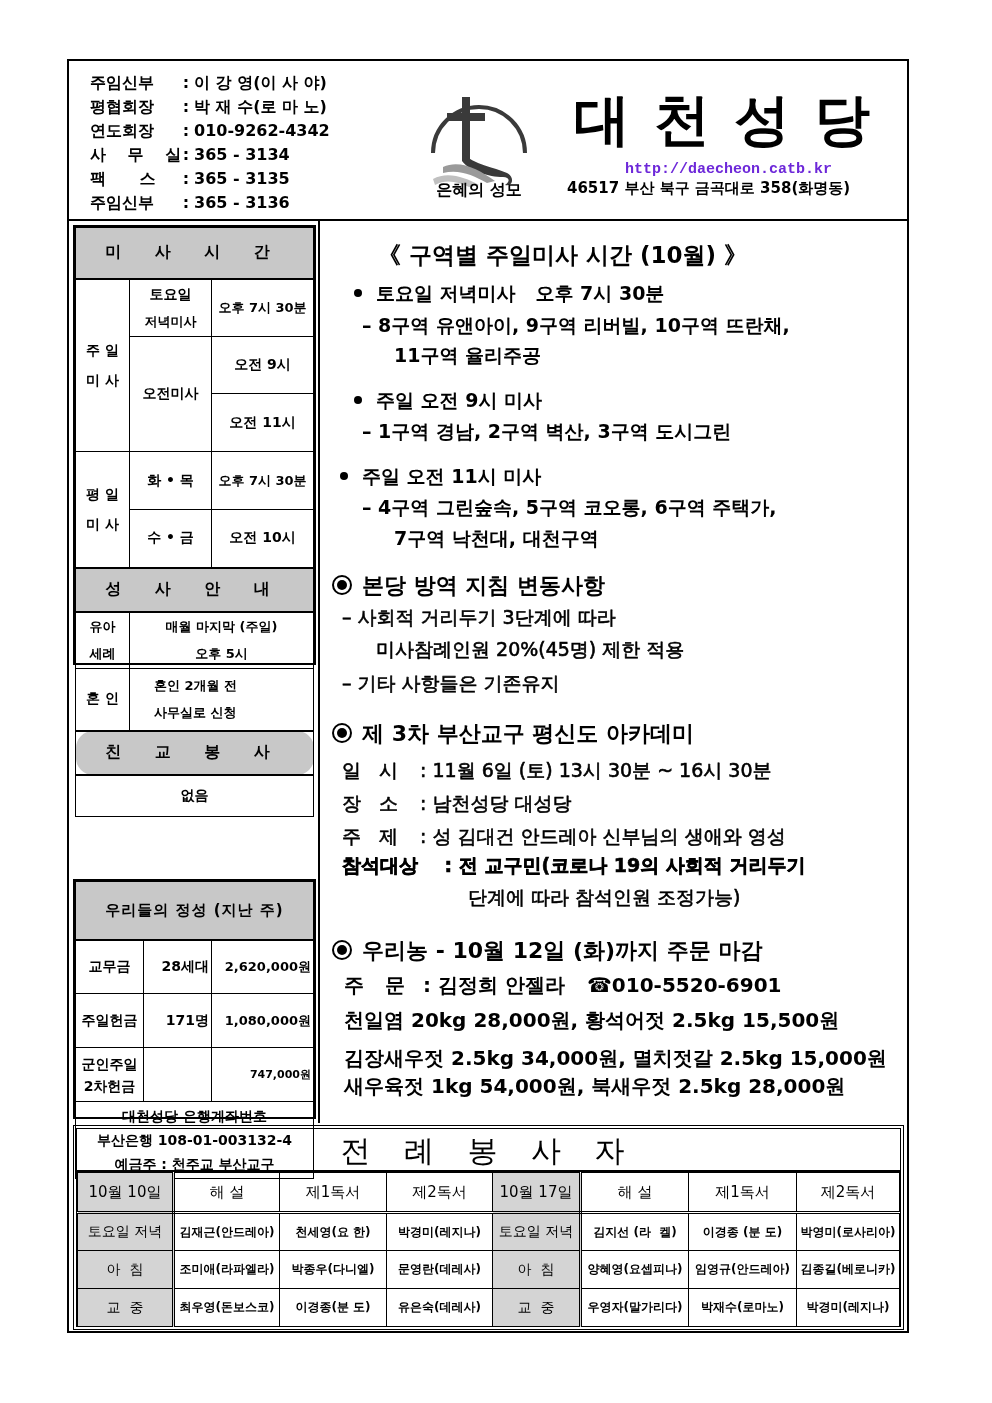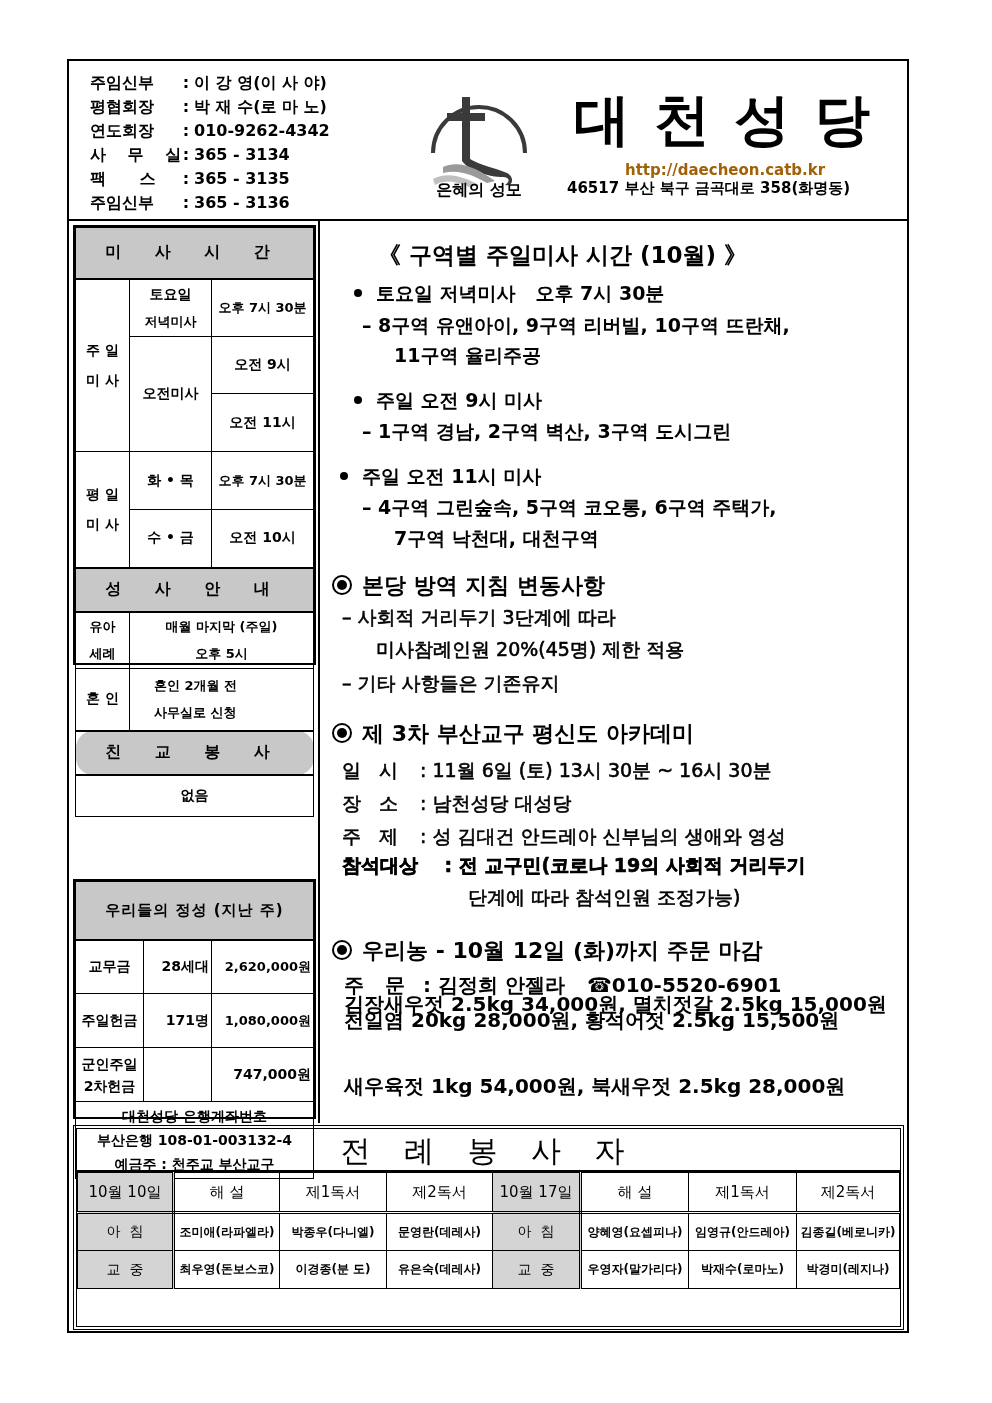--- a/index.html
+++ b/index.html
@@ -10,21 +10,21 @@
 
   
   .header { position: absolute; left: 0; top: 0; width: 838px; height: 160px; border-bottom: 2px solid #000; }
   .contacts { position: absolute; left: 21px; top: 10px; font-size: 16px; font-weight: bold; line-height: 24px; }
   .contacts .row { display: flex; white-space: nowrap; }
   .contacts .lbl { width: 88px; display: inline-block; letter-spacing: 0px; }
   .contacts .sep { width: 16px; text-align: center; display: inline-block; }
   .logo { position: absolute; left: 350px; top: 20px; width: 120px; height: 120px; }
   .logo-caption { position: absolute; left: 350px; top: 119px; width: 120px; text-align: center; font-size: 16px; font-weight: bold; }
   .title { position: absolute; left: 505px; top: 22px; width: 320px; font-size: 56px; font-weight: bold; letter-spacing: 24px; white-space: nowrap; font-family: "DejaVu Sans", sans-serif; }
-  .url { position: absolute; left: 556px; top: 100px; font-size: 15px; font-weight: bold; color: #a16207; }
+  .url { position: absolute; left: 556px; top: 100px; font-size: 15px; font-weight: bold; color: #6d28d9; font-family: Liberation Mono, monospace; }
   .address { position: absolute; left: 498px; top: 118px; font-size: 15px; font-weight: bold; white-space: nowrap; }
 
   
   .leftcol { position: absolute; left: 0; top: 160px; width: 251px; height: 902px; border-right: 2px solid #000; }
   .lbox { position: absolute; left: 4px; width: 243px; border: 2px solid #000; }
   .mass-table { border-collapse: collapse; width: 100%; font-size: 14px; font-weight: bold; }
   .mass-table td { border: 1px solid #000; text-align: center; vertical-align: middle; }
   .gray-head { background: #c8c8c8; font-size: 16px; letter-spacing: 14px; height: 51px; border-bottom: 2px solid #000 !important; }
   .small { font-size: 13px; font-weight: bold; line-height: 27px; }
 
@@ -182,21 +182,21 @@
           <td>주일헌금</td>
           <td style="text-align:right; padding-right:2px;">171명</td>
           <td style="text-align:right; padding-right:2px; font-size:13px;">1,080,000원</td>
         </tr>
         <tr style="height:54px">
           <td style="line-height:22px;">
             <div>군인주일</div>
             <div>2차헌금</div>
           </td>
           <td></td>
-          <td style="text-align:right; padding-right:2px; font-size:14px;">747,000원</td>
+          <td style="text-align:right; padding-right:2px; font-size:11px;">747,000원</td>
         </tr>
         <tr>
           <td colspan="3" style="line-height:24px; padding:2px 0;">
             <div>대천성당 은행계좌번호</div>
             <div>부산은행 108-01-003132-4</div>
             <div>예금주 : 천주교 부산교구</div>
           </td>
         </tr>
       </tbody>
         </table>
@@ -225,39 +225,49 @@
     <div class="sec-title" style="left:10px; top:498px;"><span class="target"></span><span>제 3차 부산교구 평신도 아카데미</span></div>
     <div class="line" style="left:20px; top:537px; font-weight:normal; -webkit-text-stroke:0.6px #000;"><span style="display:inline-block; width:72px; white-space:pre;">일   시</span><span> : </span><span>11월 6일 (토) 13시 30분 ~ 16시 30분</span></div>
     <div class="line" style="left:20px; top:570px; font-weight:normal; -webkit-text-stroke:0.6px #000;"><span style="display:inline-block; width:72px; white-space:pre;">장   소</span><span> : </span><span>남천성당 대성당</span></div>
     <div class="line" style="left:20px; top:603px; font-weight:normal; -webkit-text-stroke:0.6px #000;"><span style="display:inline-block; width:72px; white-space:pre;">주   제</span><span> : </span><span>성 김대건 안드레아 신부님의 생애와 영성</span></div>
     <div class="line" style="left:20px; top:632px; font-weight:bold; -webkit-text-stroke:0.6px #000;"><span style="display:inline-block; width:96px;">참석대상</span><span> : </span><span>전 교구민(코로나 19의 사회적 거리두기</span></div>
     <div class="line" style="left:146px; top:664px; font-weight:normal; -webkit-text-stroke:0.6px #000;">단계에 따라 참석인원 조정가능)</div>
 
     <div class="sec-title" style="left:10px; top:715px;"><span class="target"></span><span>우리농 - 10월 12일 (화)까지 주문 마감</span></div>
     <div class="line" style="left:22px; top:751px; font-size:20px;"><span style="display:inline-block; width:72px; white-space:pre;">주   문</span><span> : </span><span>김정희 안젤라</span><span style="display:inline-block; width:22px;"></span><span>☎</span><span>010-5520-6901</span></div>
     <div class="line" style="left:22px; top:786px; font-size:20px;">천일염 20kg 28,000원, 황석어젓 2.5kg 15,500원</div>
-    <div class="line" style="left:22px; top:770px; font-size:20px;">김장새우젓 2.5kg 34,000원, 멸치젓갈 2.5kg 15,000원</div>
+    <div class="line" style="left:22px; top:824px; font-size:20px;">김장새우젓 2.5kg 34,000원, 멸치젓갈 2.5kg 15,000원</div>
     <div class="line" style="left:22px; top:852px; font-size:20px;">새우육젓 1kg 54,000원, 북새우젓 2.5kg 28,000원</div>
   </div>
 
   <div class="servers">
     <div class="srv-title">전 례 봉 사 자</div>
     <table class="srv-table">
       <tbody>
           <tr class="hd">
         <td class="g dbl" style="width:96px;">10월 10일</td>
         <td style="width:106px;">해 설</td>
         <td style="width:107px;">제1독서</td>
         <td style="width:106px;">제2독서</td>
         <td class="g dbl" style="width:88px;">10월 17일</td>
         <td style="width:108px;">해 설</td>
         <td style="width:108px;">제1독서</td>
         <td>제2독서</td>
       </tr>
       <tr>
+        <td class="g dbl">토요일 저녁</td>
+        <td>김재근(안드레아)</td>
+        <td>천세영(요 한)</td>
+        <td>박경미(레지나)</td>
+        <td class="g dbl">토요일 저녁</td>
+        <td style="white-space:pre">김지선 (라  켈)</td>
+        <td>이경종 (분 도)</td>
+        <td>박영미(로사리아)</td>
+      </tr>
+      <tr>
         <td class="g dbl" style="white-space:pre">아  침</td>
         <td>조미애(라파엘라)</td>
         <td>박종우(다니엘)</td>
         <td>문영란(데레사)</td>
         <td class="g dbl" style="white-space:pre">아  침</td>
         <td>양혜영(요셉피나)</td>
         <td>임영규(안드레아)</td>
         <td>김종길(베로니카)</td>
       </tr>
       <tr>

